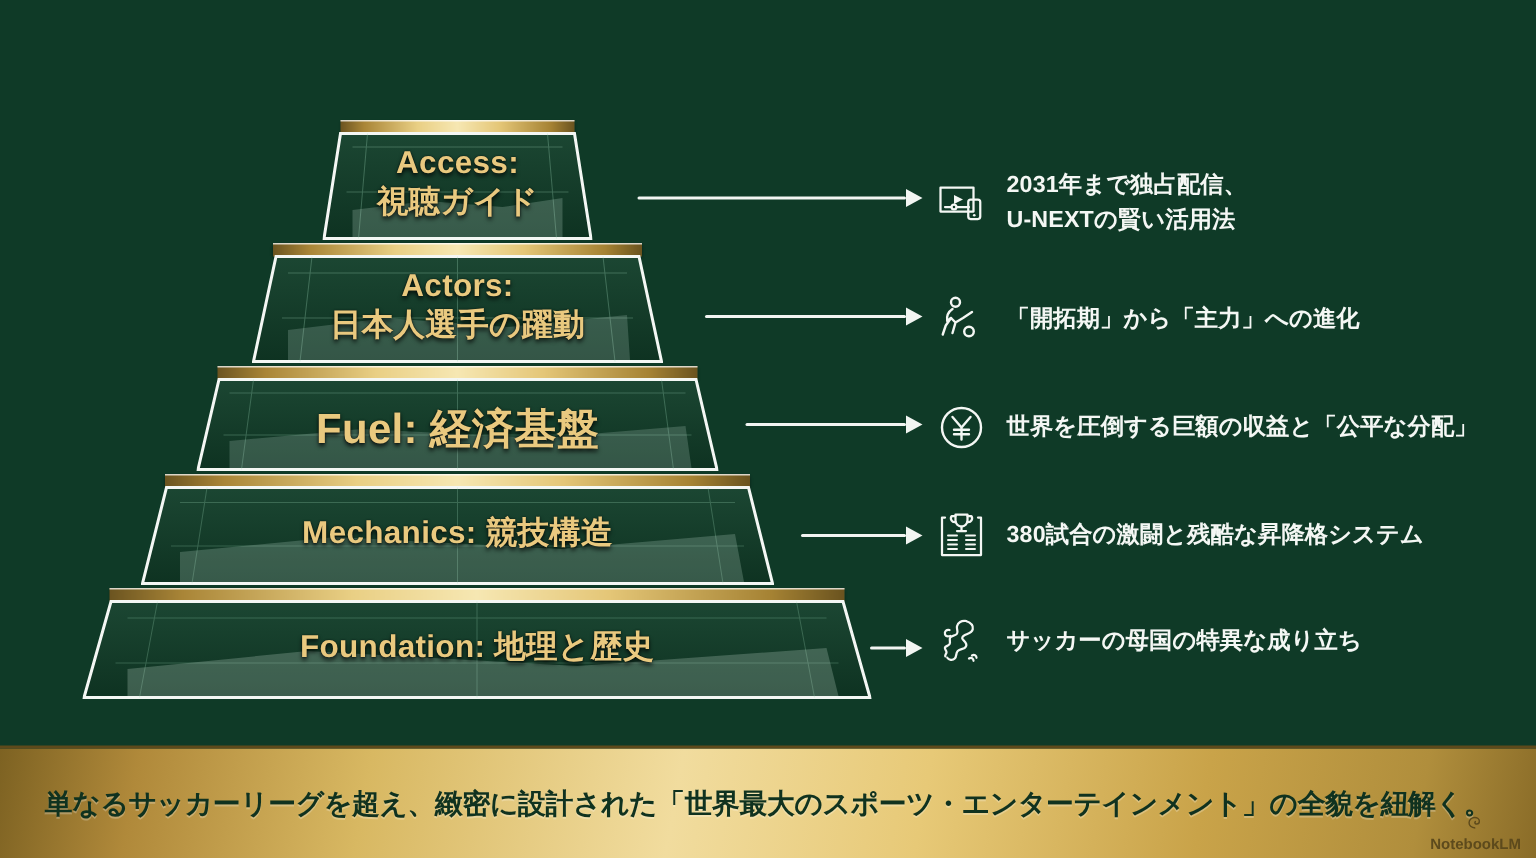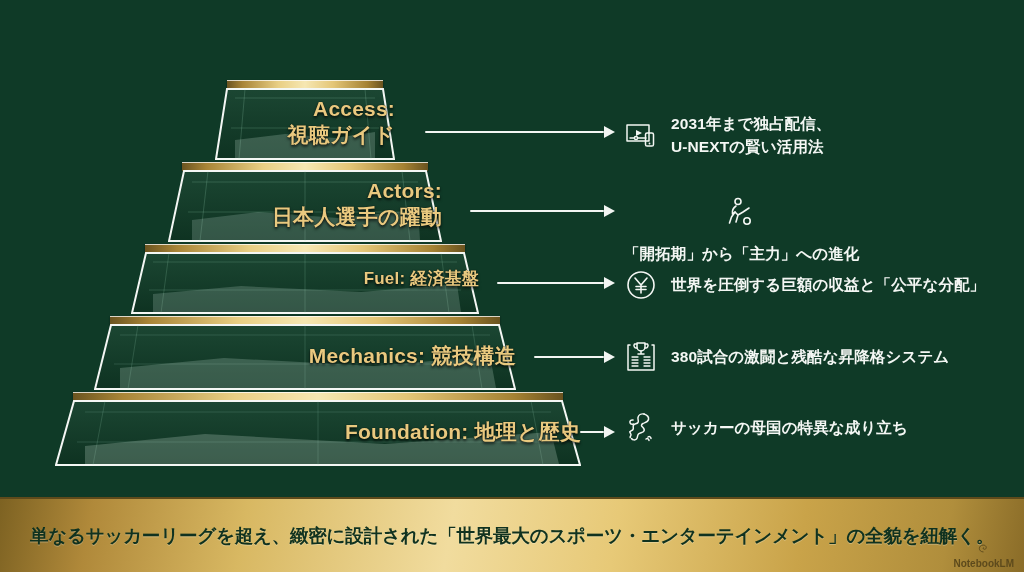--- a/index.html
+++ b/index.html
@@ -17,21 +17,21 @@
   .tier { position:absolute; }
   .tier .outline { position:absolute; inset:0; }
   .cap {
     position:absolute; height:9px;
     background:linear-gradient(90deg,#6b5420 0%,#a98537 10%,#e9cf84 33%,#f6e7b2 50%,#e4c677 68%,#a58233 90%,#6a531f 100%);
     border-top:1px solid rgba(255,255,255,.75);
     box-shadow:0 1px 2px rgba(0,0,0,.45);
   }
   .tier-label {
     position:absolute; left:0; right:0;
-    text-align:right;
+    text-align:center;
     color:#e9c97f;
     font-weight:bold;
     text-shadow:0 2px 3px rgba(0,0,0,.75), 0 0 1px rgba(0,0,0,.9);
     letter-spacing:.2px;
     line-height:1.22;
     white-space:nowrap;
   }
 
   
   .arrow { position:absolute; height:12px; }
@@ -120,21 +120,21 @@
       <div class="cap" style="left:14px; right:14px; top:-8px;"></div>
       <svg class="outline" viewBox="0 0 348 62" preserveAspectRatio="none">
         <polygon points="15,1 333,1 347,61 1,61" fill="url(#fill1)" stroke="#f4f7f4" stroke-width="2"></polygon>
         <g stroke="#9fd8bb" stroke-width="0.7" opacity=".28" fill="none">
           <path d="M22,10 L326,10 M18,38 L330,38 M38,1 L30,61 M310,1 L318,61 M174,1 L174,61"></path>
         </g>
         <g opacity=".20" fill="#cfe8db">
           <polygon points="22,42 110,34 230,40 326,32 330,60 22,60"></polygon>
         </g>
       </svg>
-      <div class="tier-label" style="top:17px; font-size:17px;">Fuel: 経済基盤</div>
+      <div class="tier-label" style="top:17px; font-size:28px;">Fuel: 経済基盤</div>
     </div>
 
     <div class="tier" style="left:94px; top:324px; width:422px; height:66px;">
       <div class="cap" style="left:16px; right:16px; top:-8px;"></div>
       <svg class="outline" viewBox="0 0 422 66" preserveAspectRatio="none">
         <polygon points="17,1 405,1 421,65 1,65" fill="url(#fill1)" stroke="#f4f7f4" stroke-width="2"></polygon>
         <g stroke="#9fd8bb" stroke-width="0.7" opacity=".26" fill="none">
           <path d="M26,11 L396,11 M20,40 L402,40 M44,1 L34,65 M378,1 L388,65 M211,1 L211,65"></path>
         </g>
         <g opacity=".22" fill="#cfe8db">
@@ -186,21 +186,21 @@
       <path d="M12 11 l6 3 -6 3 z" fill="#f4f7f4" stroke="none"></path>
       <path d="M6 19 h4 M14 19 h8"></path>
         <circle cx="12" cy="19" r="1.6"></circle>
       <rect x="21.5" y="14" width="8" height="13" rx="1.6"></rect>
       <circle cx="25.5" cy="24.5" r="0.9" fill="#f4f7f4" stroke="none"></circle>
     </svg>
     <div class="txt">2031年まで独占配信、
 U-NEXTの賢い活用法</div>
   </div>
 
-  <div class="ann" style="left:624px; top:196px;flex-direction:column;">
+  <div class="ann" style="left:624px; top:196px;">
     <svg class="ico" viewBox="0 0 34 34" fill="none" stroke="#f4f7f4" stroke-width="1.6" stroke-linecap="round" stroke-linejoin="round">
       <circle cx="13" cy="5.5" r="3"></circle>
       <path d="M11 10 C8 12 7 15 7.5 18 L10 16 L13 19 L11 26 M13 19 L18 16 L24 12"></path>
       <path d="M10 16 L6.5 21 L4.5 27"></path>
       <circle cx="22" cy="25" r="3.2"></circle>
     </svg>
     <div class="txt">「開拓期」から「主力」への進化</div>
   </div>
 
   <div class="ann" style="left:624px; top:268px;">

